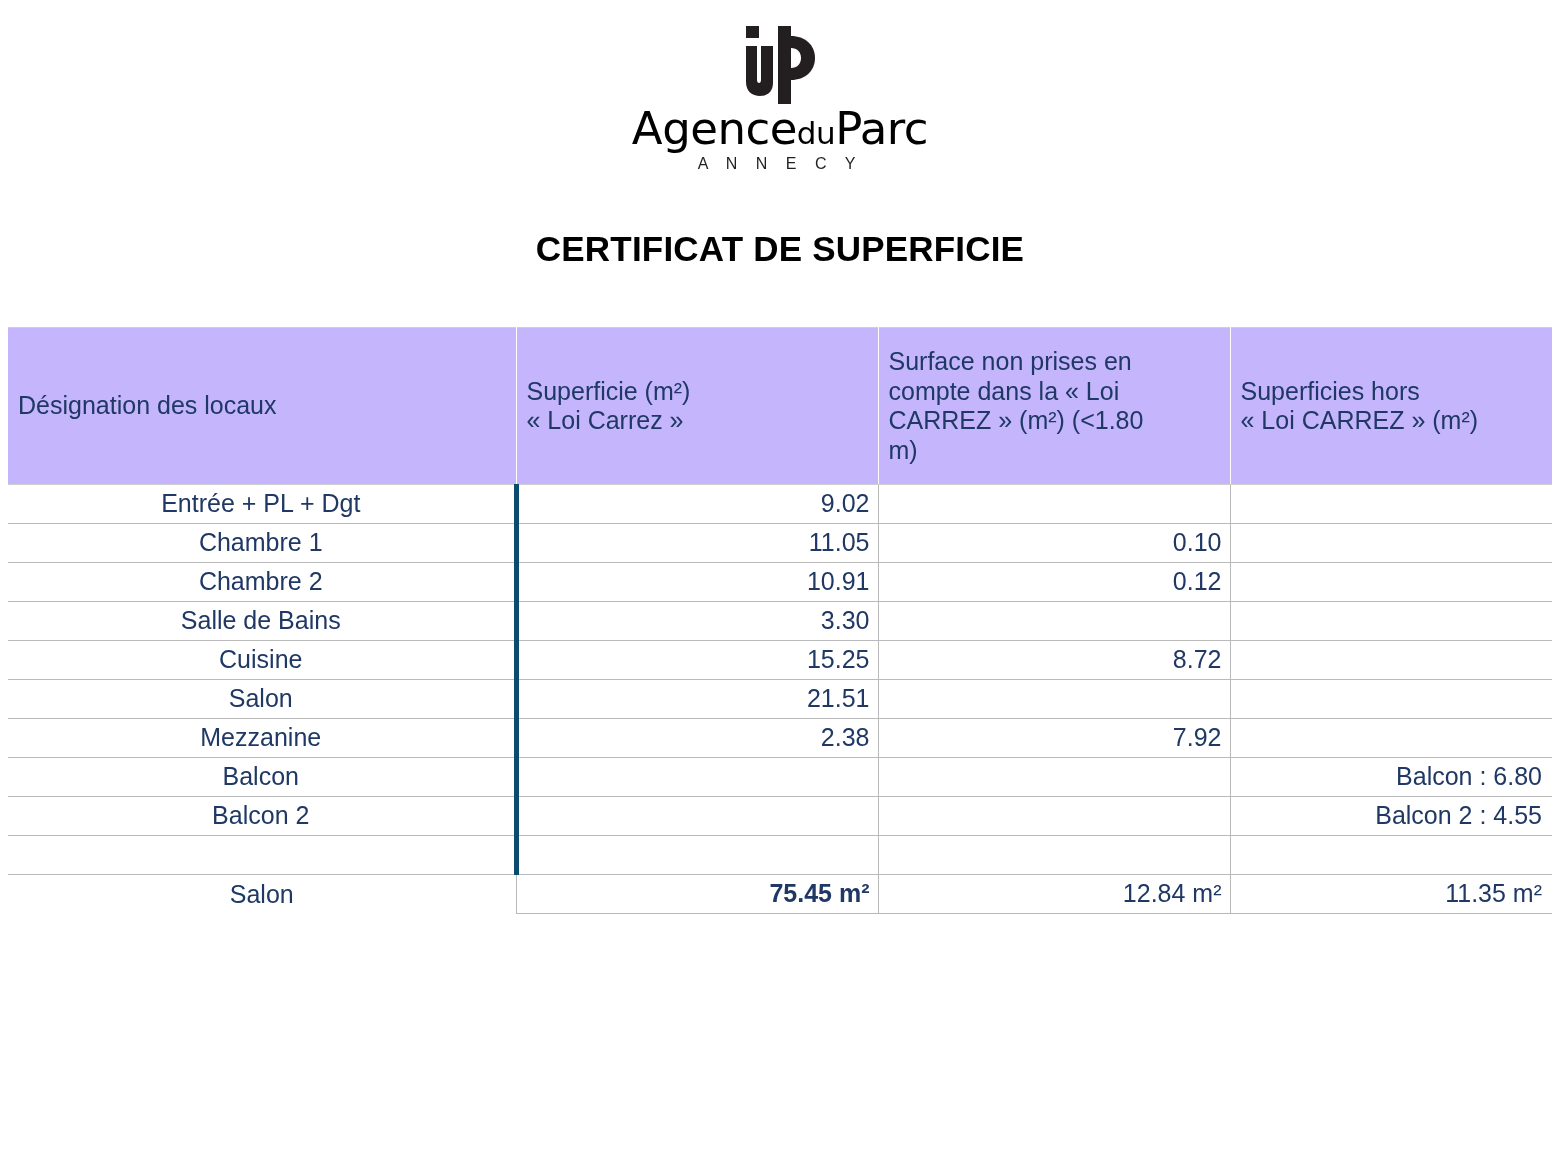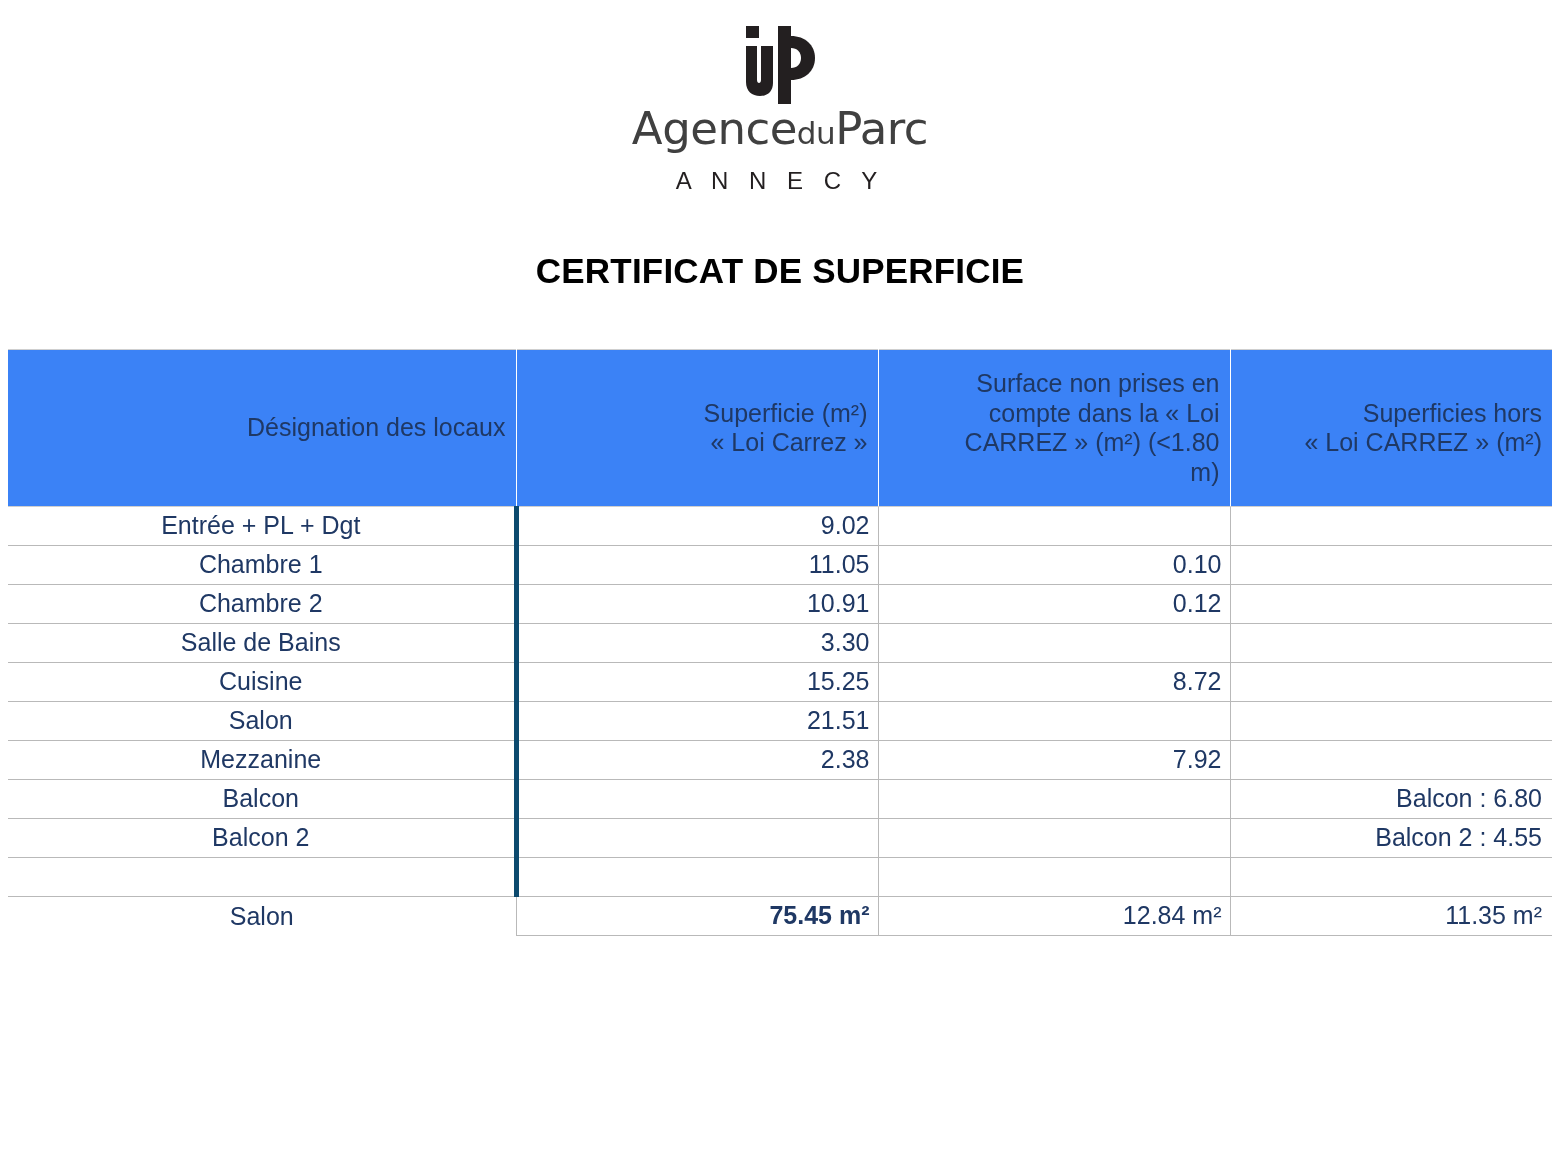--- a/index.html
+++ b/index.html
@@ -29,34 +29,34 @@
   }
   .logo-mark {
     display: block;
     margin: 0 auto;
     width: 120px;
     height: 86px;
   }
   .logo-wordmark {
     font-family: "DejaVu Sans", sans-serif;
     font-size: 45px;
-    color: #404040;
+    color: #000000;
     letter-spacing: -0.5px;
     margin-top: 2px;
     line-height: 1;
   }
   .logo-wordmark .small {
     font-size: 31px;
   }
   .logo-sub {
     font-family: "Liberation Sans", sans-serif;
-    font-size: 24px;
+    font-size: 16px;
     letter-spacing: 7px;
     color: #231f20;
-    margin-top: 16px;
+    margin-top: 4px;
   }
 
   
   .doc-title {
     text-align: center;
     font-size: 35px;
     font-weight: bold;
     color: #000000;
     margin-top: 56px;
     letter-spacing: 0.2px;
@@ -73,27 +73,27 @@
     table-layout: fixed;
     font-size: 25px;
     color: #1f3864;
   }
   table.sup col.c1 { width: 508px; }
   table.sup col.c2 { width: 362px; }
   table.sup col.c3 { width: 352px; }
   table.sup col.c4 { width: 322px; }
 
   table.sup thead th {
-    background: #3b82f6;
+    background: #c4b5fd;
     border: 1px solid #cfcfcf;
     border-top: 1px solid #cfcfcf;
     font-weight: normal;
     font-size: 25px;
     color: #1f3864;
-    text-align: right;
+    text-align: left;
     vertical-align: middle;
     height: 148px;
     padding: 4px 10px;
     line-height: 1.18;
   }
   table.sup thead th.h1 {
     border-left: none;
     border-right: 1px solid #ffffff;
   }
   table.sup thead th.h2 {

